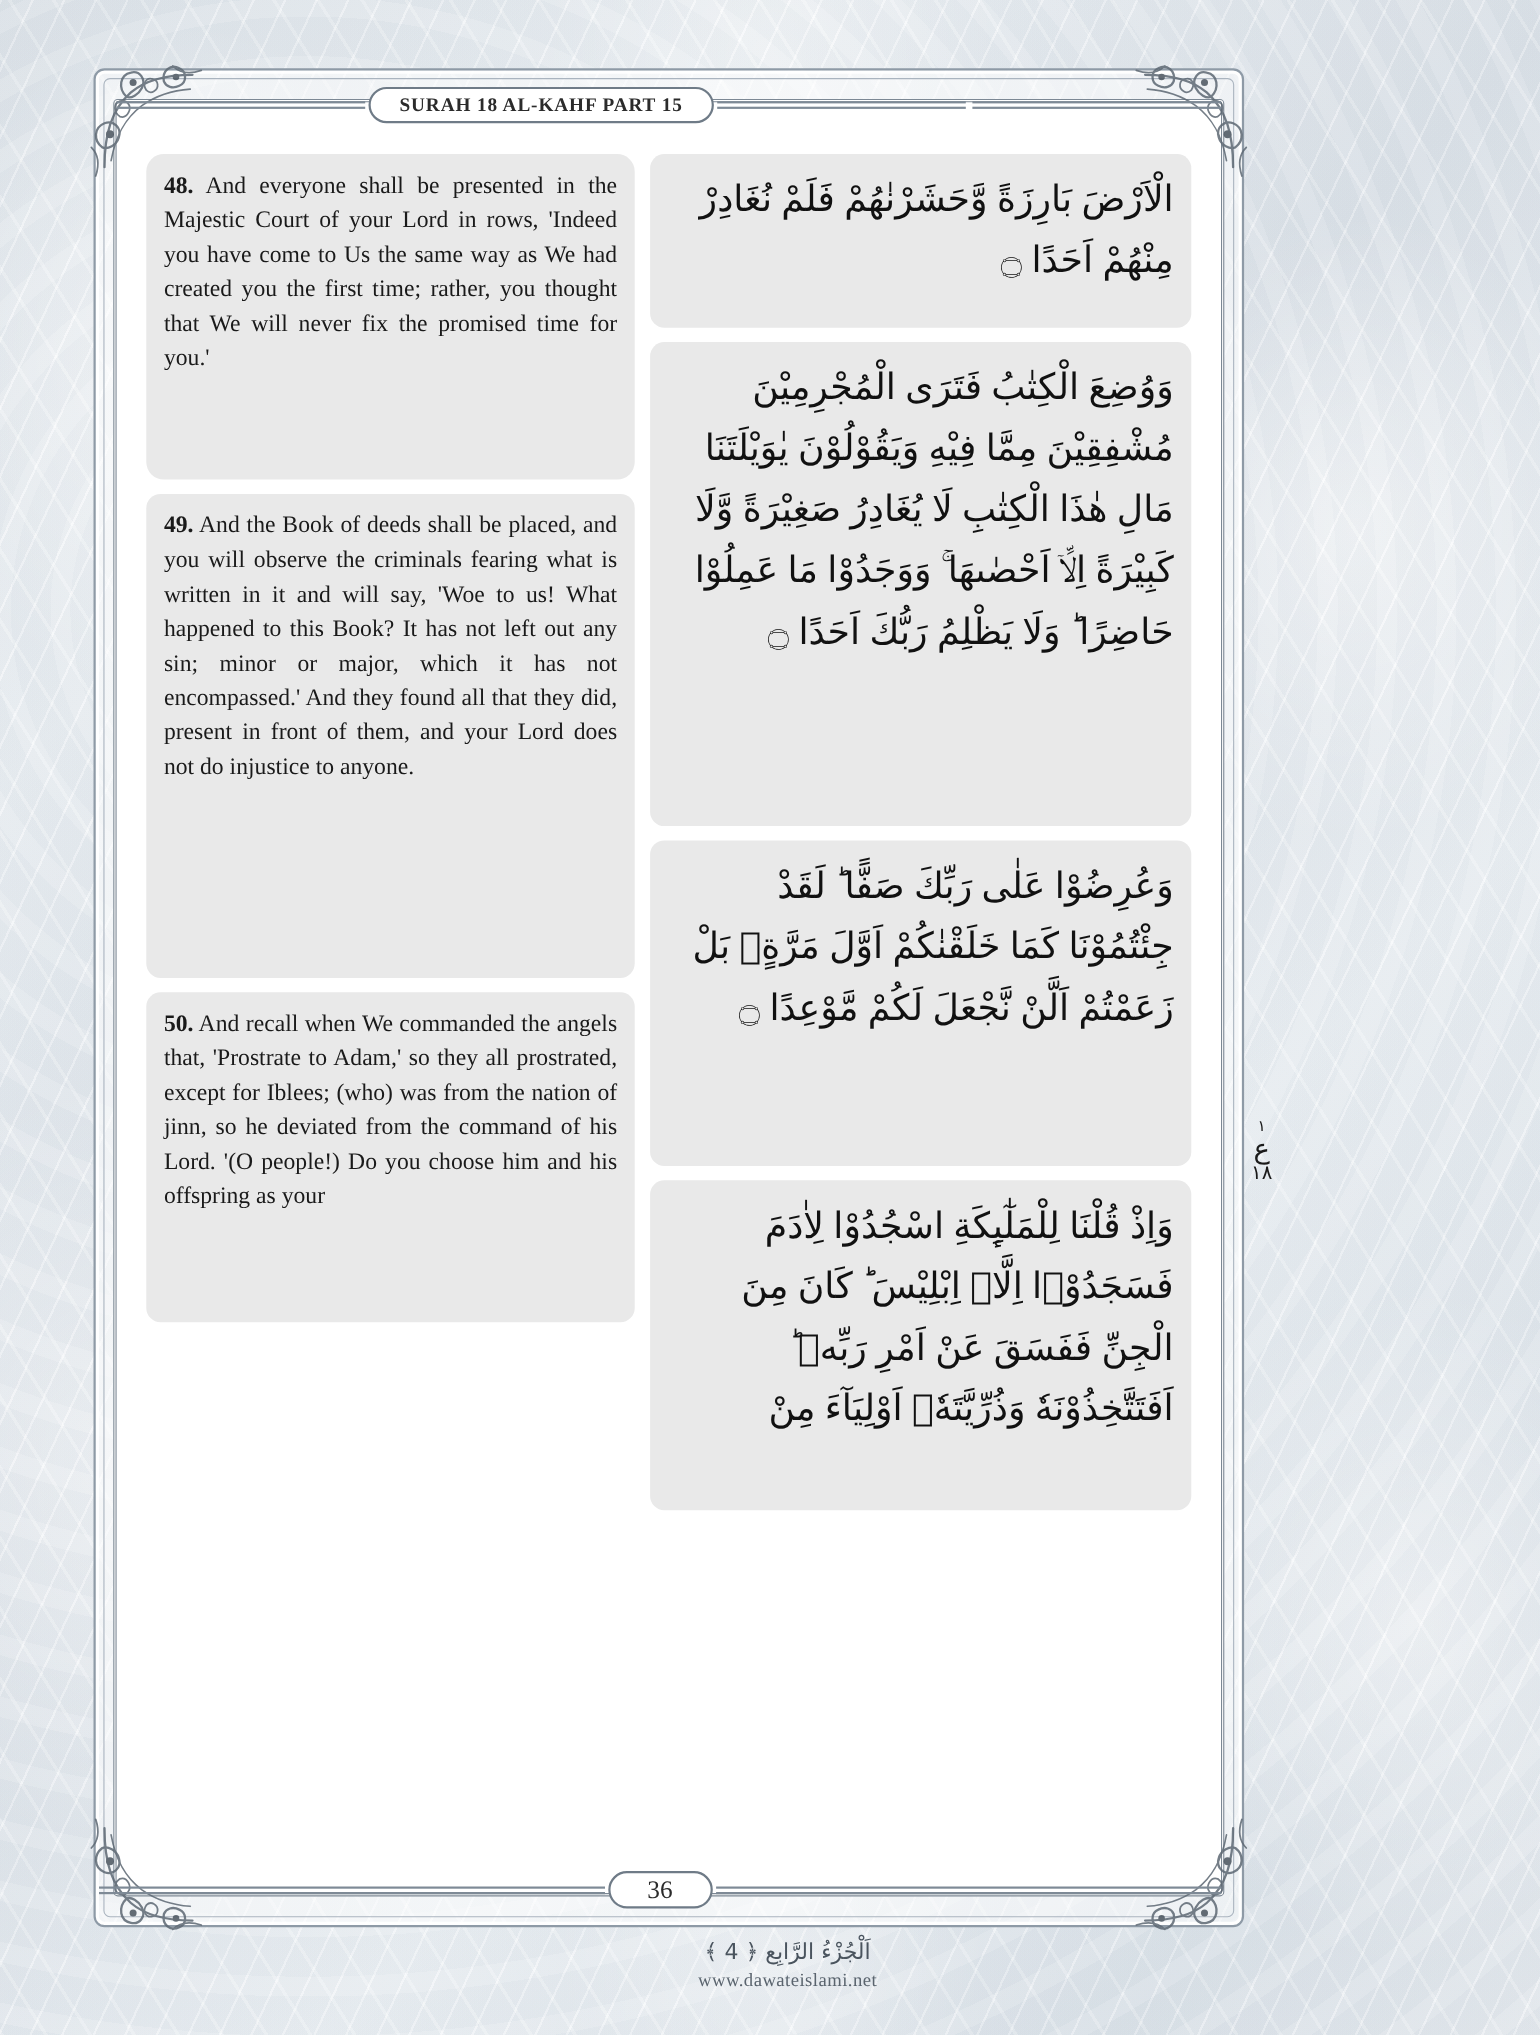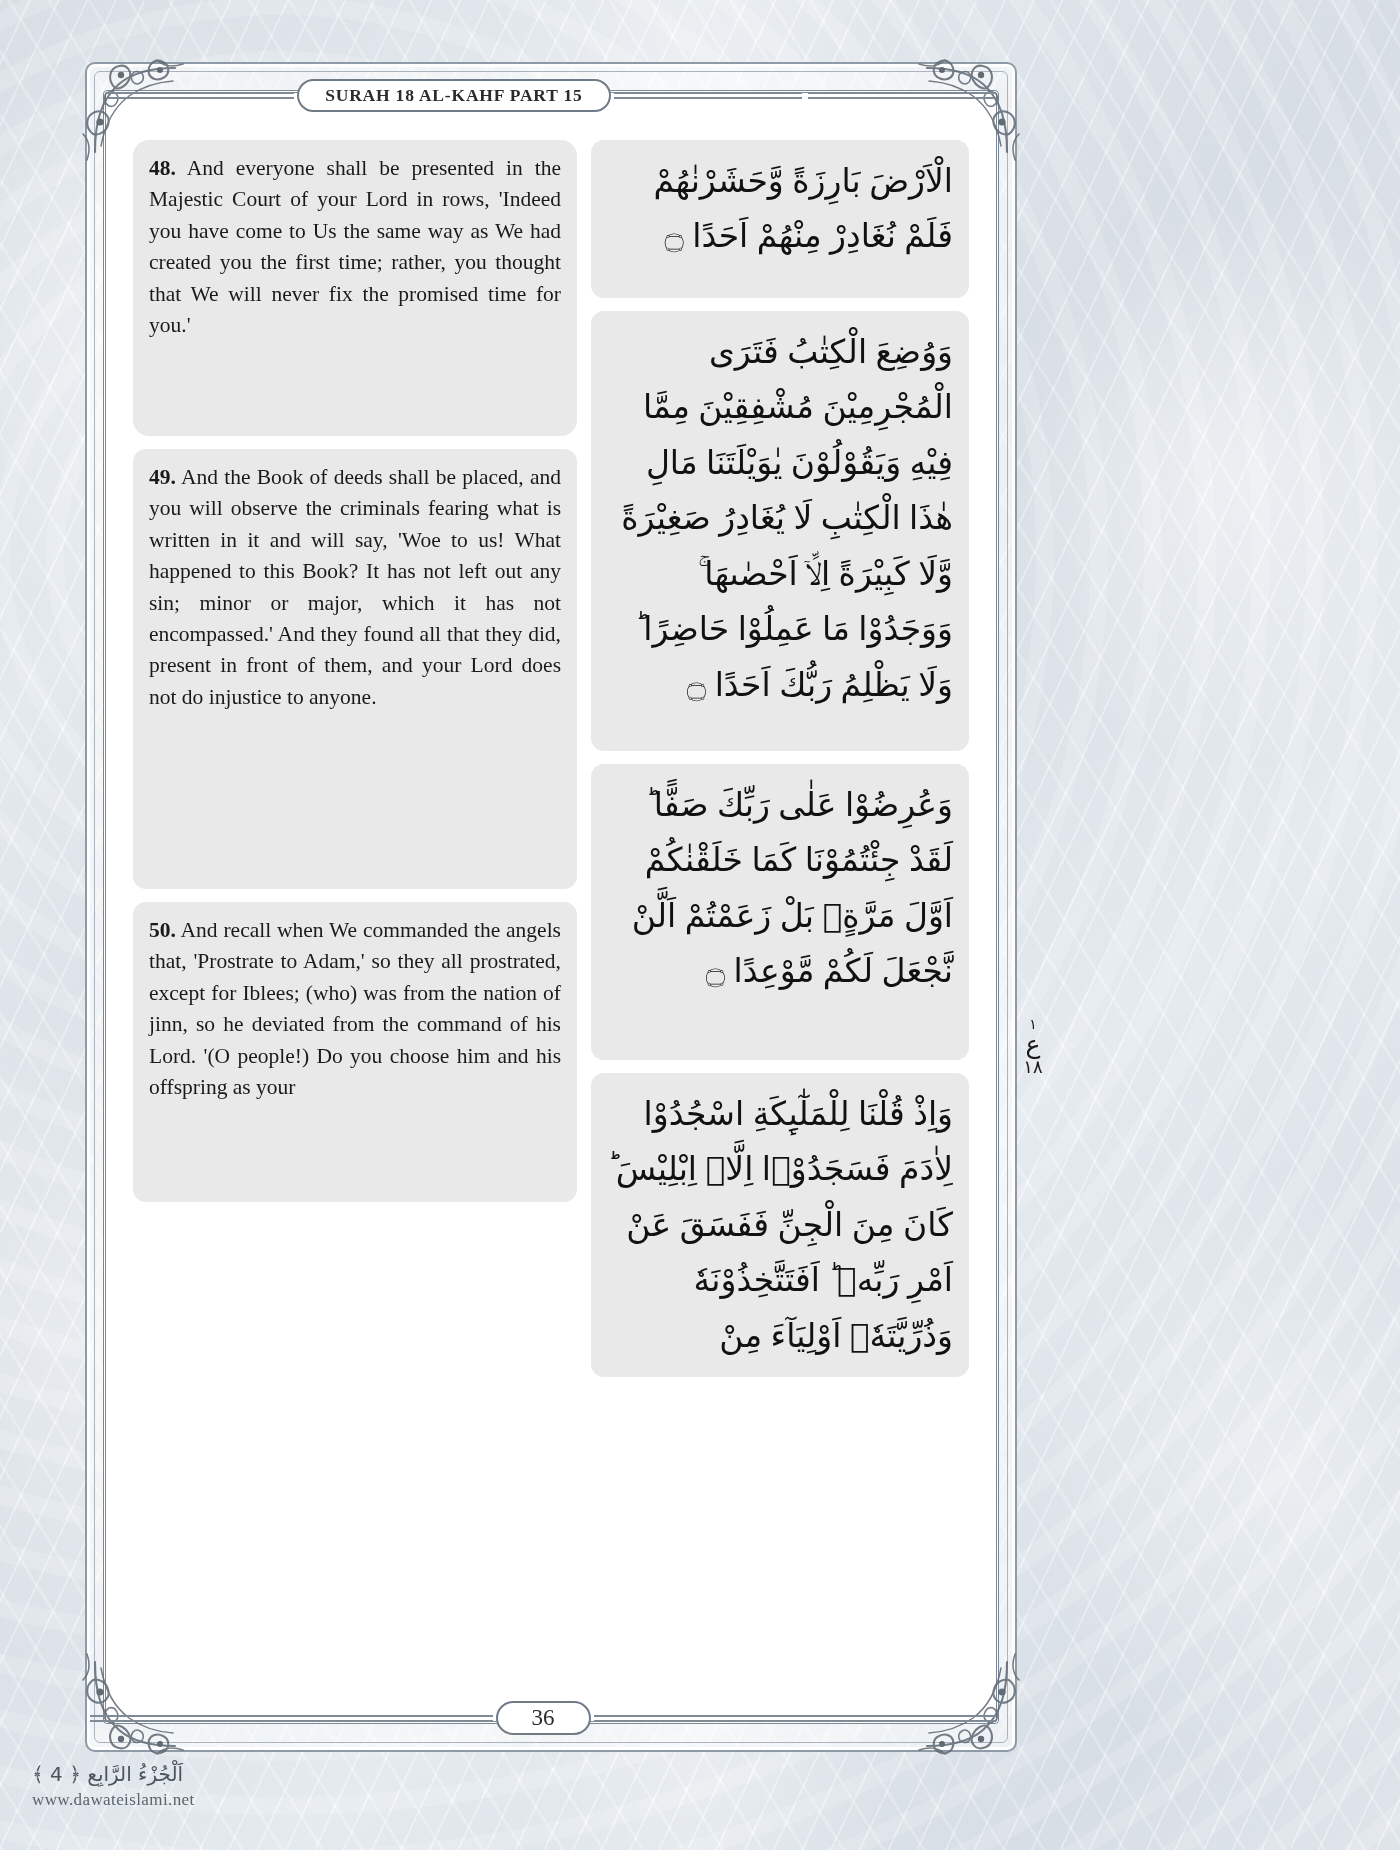--- a/index.html
+++ b/index.html
@@ -38,21 +38,21 @@
       repeating-linear-gradient(58deg, rgba(255,255,255,0.22) 0px, rgba(255,255,255,0.22) 3px, rgba(185,196,208,0.08) 3px, rgba(185,196,208,0.08) 34px),
       repeating-radial-gradient(circle at 20% 30%, rgba(255,255,255,0.18) 0px, rgba(255,255,255,0.18) 18px, rgba(200,210,220,0.07) 18px, rgba(200,210,220,0.07) 54px);
     opacity: 0.9;
   }
 
   
   .page-frame {
     position: absolute;
     left: 85px;
     top: 62px;
-    width: 932px;
+    width: 1046px;
     height: 1690px;
   }
 
   .frame-outline {
     position: absolute;
     inset: 0;
     border: 2px solid #8e9aa6;
     border-radius: 10px;
     background: rgba(255,255,255,0.55);
     box-shadow: inset 0 0 0 3px rgba(255,255,255,0.9);
@@ -215,21 +215,21 @@
     font-family: "Liberation Serif", serif;
     font-size: 23px;
     color: #2b2b2b;
   }
 
   .below-frame {
     position: absolute;
     left: 0;
     right: 0;
     top: 1762px;
-    text-align: left;
+    text-align: center;
     padding-left: 32px;
   }
   .colophon {
     font-family: "DejaVu Sans", sans-serif;
     font-size: 20px;
     color: #4a545e;
     direction: rtl;
     margin-bottom: 4px;
   }
   .site {

